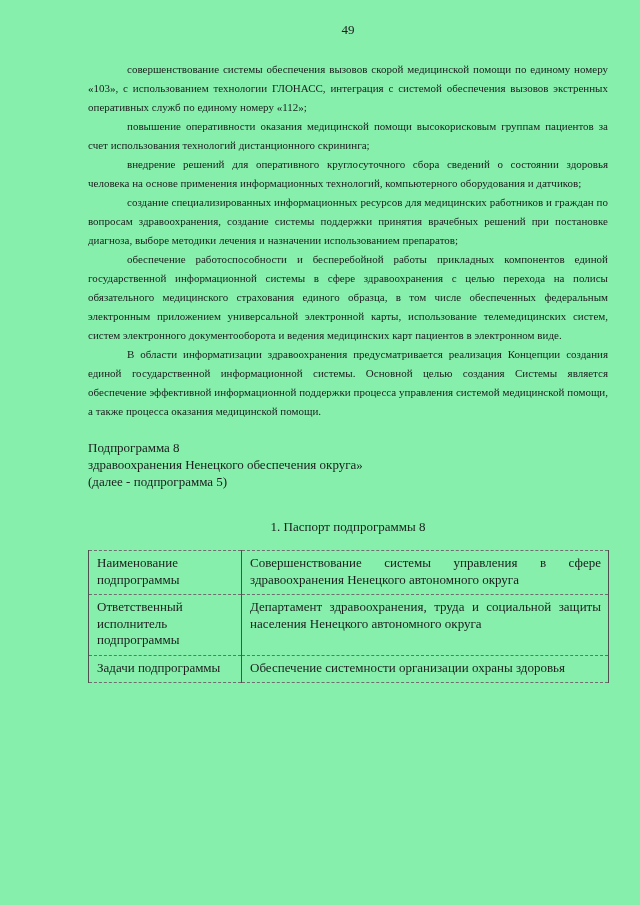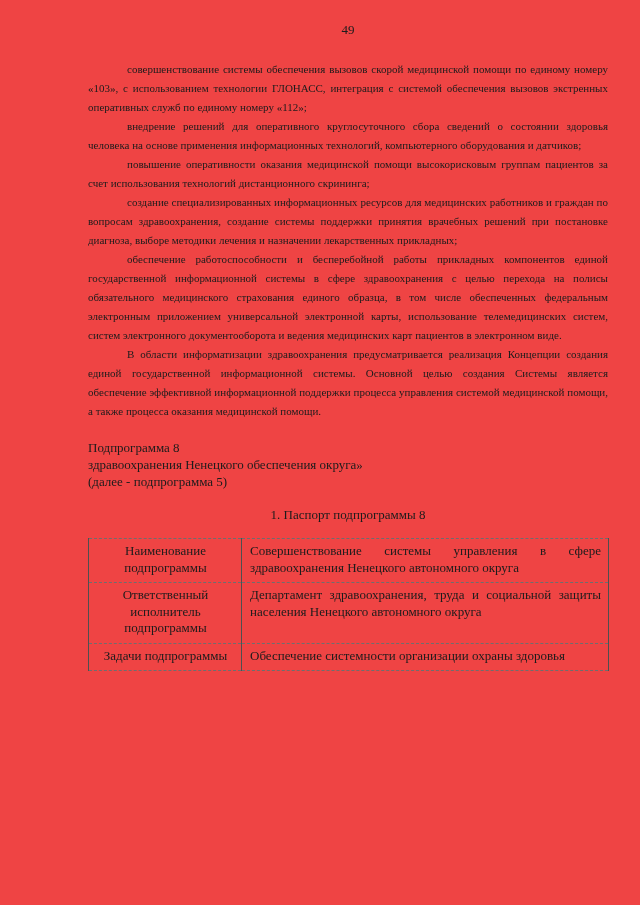--- a/index.html
+++ b/index.html
@@ -5,21 +5,21 @@
   html, body {
     margin: 0;
     padding: 0;
     background: #e8e8e8;
   }
   .page {
     position: relative;
     width: 640px;
     height: 905px;
     margin: 0 auto;
-    background: #ef4444;
+    background: #86efac;
     color: #1c1c1c;
     font-family: "Liberation Serif", "DejaVu Serif", serif;
     box-sizing: border-box;
     padding: 22px 32px 0 88px;
     overflow: hidden;
   }
   .page-number {
     text-align: center;
     font-size: 13px;
     line-height: 16px;
@@ -32,21 +32,21 @@
     font-size: 11px;
     line-height: 19px;
   }
   .subprogram-heading {
     margin-top: 18px;
     text-align: left;
     font-size: 13px;
     line-height: 17px;
   }
   .table-title {
-    margin-top: 16px;
+    margin-top: 28px;
     text-align: center;
     font-size: 13px;
     line-height: 17px;
   }
   table.passport {
     margin-top: 15px;
     width: 521px;
     border-collapse: collapse;
     table-layout: fixed;
   }
@@ -56,39 +56,39 @@
     border-right-style: solid;
     border-left-color: #4f4f4f;
     border-right-color: #4f4f4f;
     vertical-align: top;
     font-size: 13px;
     line-height: 16.5px;
     padding: 4px 7px 6px 8px;
   }
   table.passport td.label-cell {
     width: 137px;
-    text-align: center;
+    text-align: left;
   }
   table.passport td.value-cell {
     text-align: justify;
     white-space: pre-line;
   }
 </style>
 </head>
 <body>
 
 <div class="page">
 
   <div class="page-number">49</div>
 
   <div class="body-text">
     <p>совершенствование системы обеспечения вызовов скорой медицинской помощи по единому номеру «103», с использованием технологии ГЛОНАСС, интеграция с системой обеспечения вызовов экстренных оперативных служб по единому номеру «112»;</p>
+    <p>повышение оперативности оказания медицинской помощи высокорисковым группам пациентов за счет использования технологий дистанционного скрининга;</p>
     <p>внедрение решений для оперативного круглосуточного сбора сведений о состоянии здоровья человека на основе применения информационных технологий, компьютерного оборудования и датчиков;</p>
-    <p>повышение оперативности оказания медицинской помощи высокорисковым группам пациентов за счет использования технологий дистанционного скрининга;</p>
-    <p>создание специализированных информационных ресурсов для медицинских работников и граждан по вопросам здравоохранения, создание системы поддержки принятия врачебных решений при постановке диагноза, выборе методики лечения и назначении лекарственных прикладных;</p>
+    <p>создание специализированных информационных ресурсов для медицинских работников и граждан по вопросам здравоохранения, создание системы поддержки принятия врачебных решений при постановке диагноза, выборе методики лечения и назначении использованием препаратов;</p>
     <p>обеспечение работоспособности и бесперебойной работы прикладных компонентов единой государственной информационной системы в сфере здравоохранения с целью перехода на полисы обязательного медицинского страхования единого образца, в том числе обеспеченных федеральным электронным приложением универсальной электронной карты, использование телемедицинских систем, систем электронного документооборота и ведения медицинских карт пациентов в электронном виде.</p>
     <p>В области информатизации здравоохранения предусматривается реализация Концепции создания единой государственной информационной системы. Основной целью создания Системы является обеспечение эффективной информационной поддержки процесса управления системой медицинской помощи, а также процесса оказания медицинской помощи.</p>
   </div>
 
   <div class="subprogram-heading">
     <div>Подпрограмма 8</div>
     <div>здравоохранения Ненецкого обеспечения округа»</div>
     <div>(далее - подпрограмма 5)</div>
   </div>
 

